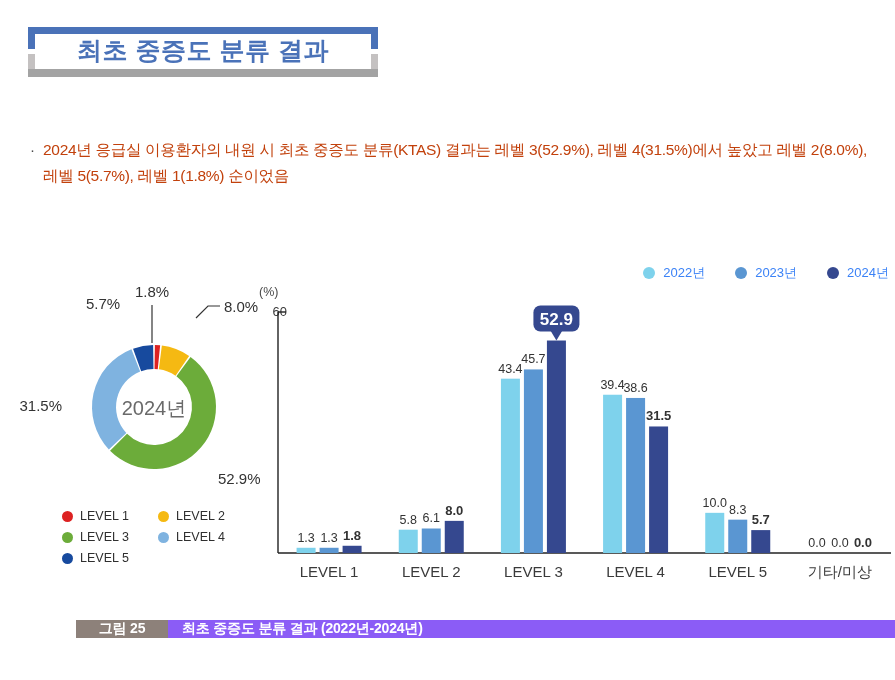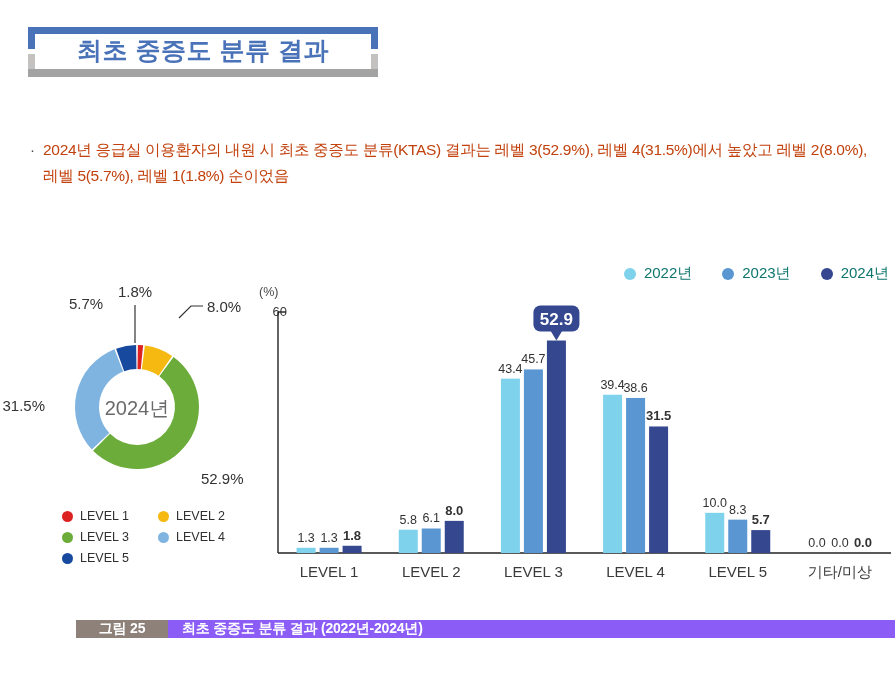--- a/index.html
+++ b/index.html
@@ -80,21 +80,21 @@
   #bullet-text {
     font-size: 15.5px;
     line-height: 26px;
     color: #c2410c;
     letter-spacing: -0.3px;
   }
 
   
   #donut-block {
     position: absolute;
-    left: 1px;
+    left: 18px;
     top: 275px;
     width: 260px;
     height: 300px;
   }
   #donut-svg { display: block; }
   #donut-center-label {
     position: absolute;
     left: 0;
     top: 120px;
     width: 272px;
@@ -140,22 +140,22 @@
     position: absolute;
     right: 6px;
     top: 6px;
     display: flex;
     align-items: center;
     gap: 30px;
   }
   .bl-entry {
     display: flex;
     align-items: center;
-    font-size: 15px;
-    color: #0f766e;
+    font-size: 13px;
+    color: #3b82f6;
   }
   .bl-dot {
     width: 12px;
     height: 12px;
     border-radius: 50%;
     margin-right: 8px;
   }
   #bar-svg { position: absolute; left: 0; top: 0; }
 
   #axis-unit {

